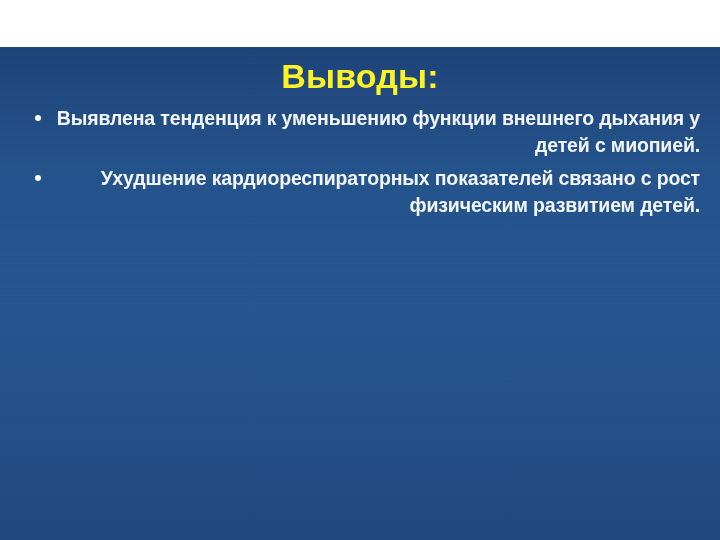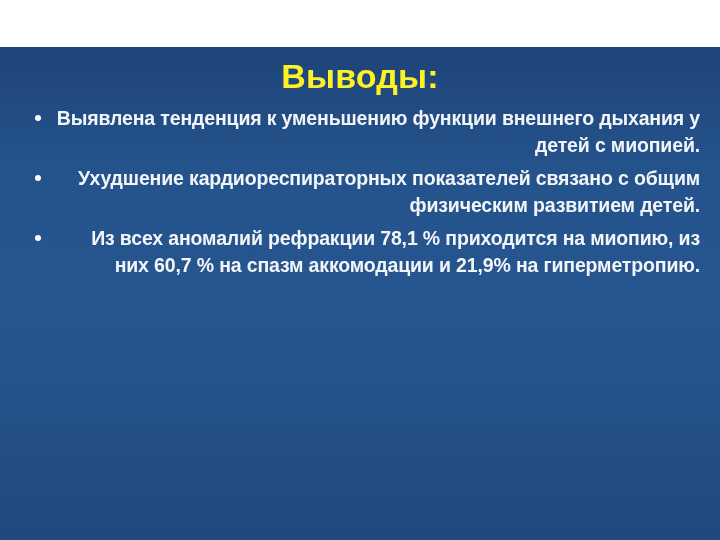--- a/index.html
+++ b/index.html
@@ -103,25 +103,21 @@
 
   <ul id="bullet-list">
 
     <li class="bullet-item">
       <span class="bullet-marker"></span>
       <span class="bullet-text">Выявлена тенденция к уменьшению функции внешнего дыхания у детей с миопией.</span>
     </li>
 
     <li class="bullet-item">
       <span class="bullet-marker"></span>
-      <span class="bullet-text">Ухудшение кардиореспираторных показателей связано с общим физическим развитием детей.</span>
+      <span class="bullet-text">Ухудшение кардиореспираторных показателей связано с рост физическим развитием детей.</span>
     </li>
 
 
-    <li class="bullet-item">
-      <span class="bullet-marker"></span>
-      <span class="bullet-text"> Из всех аномалий рефракции 78,1 % приходится на миопию, из них 60,7 % на спазм аккомодации и 21,9% на гиперметропию.</span>
-    </li>
 
 
 
   </ul>
 </div>
 
 </body></html>

